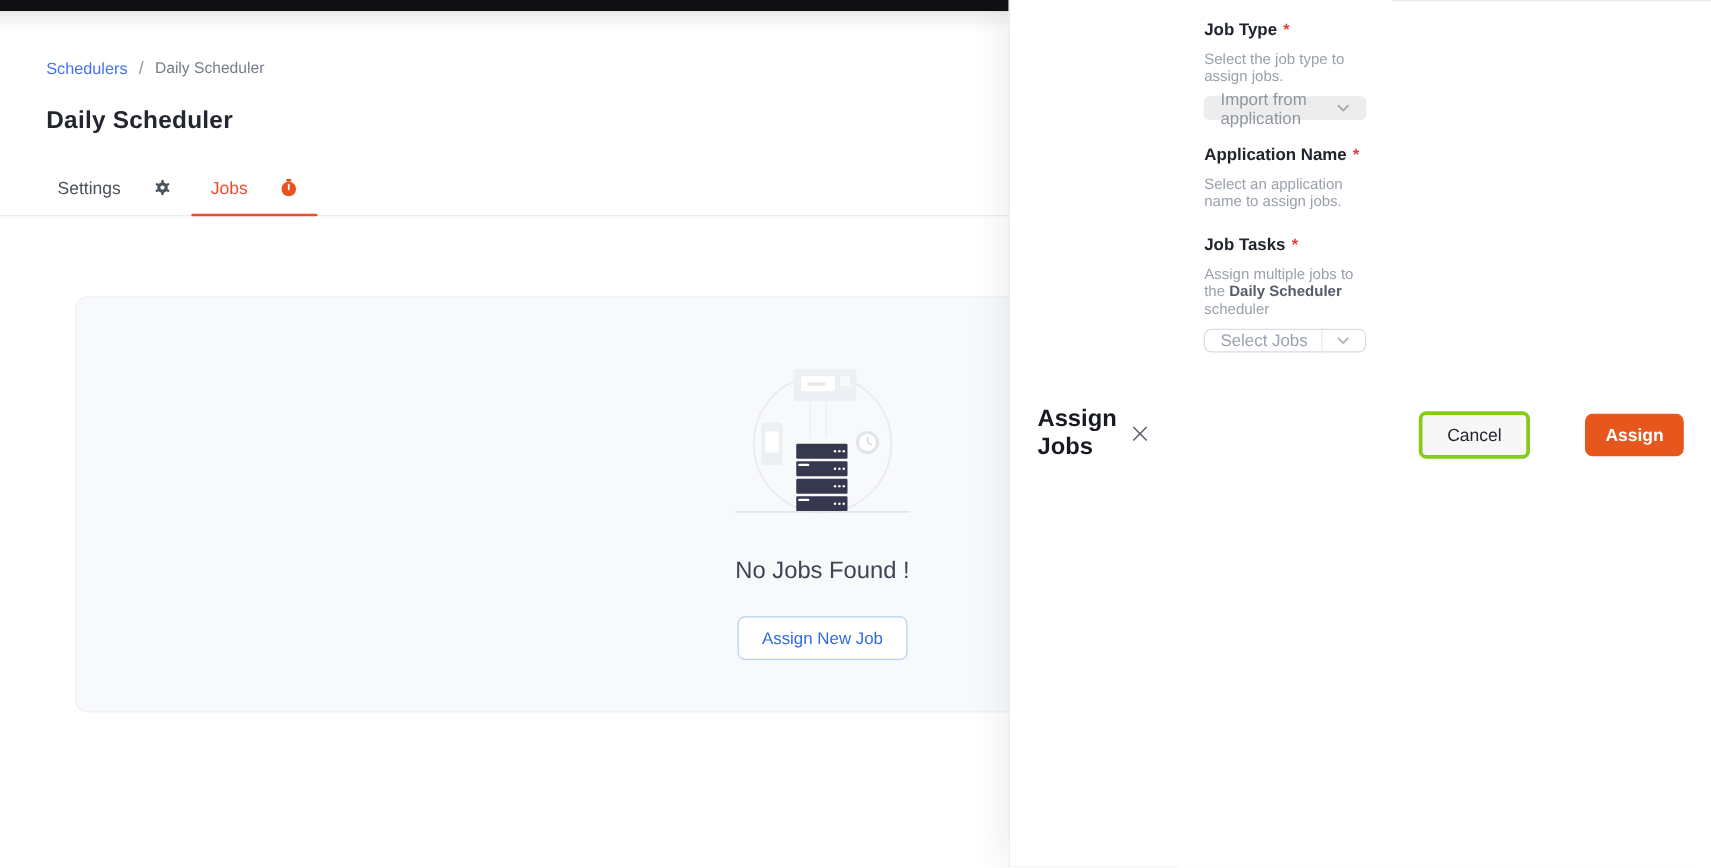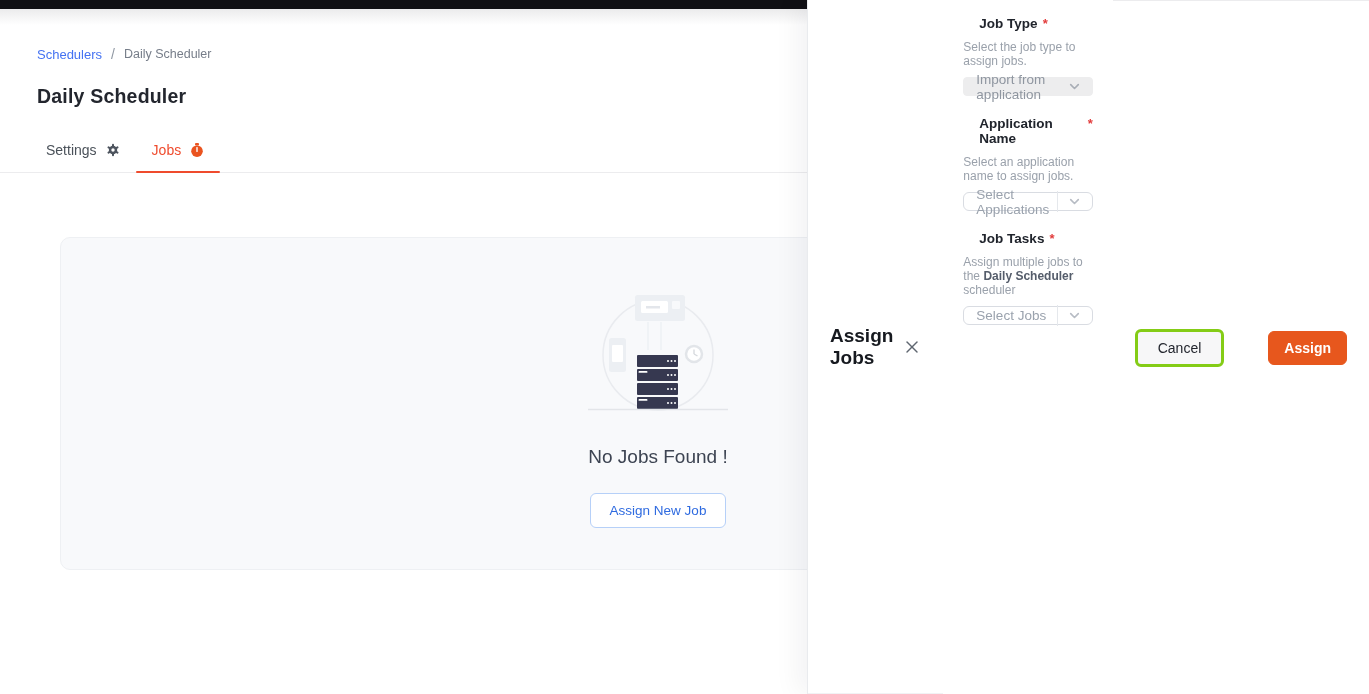--- a/index.html
+++ b/index.html
@@ -17,21 +17,21 @@
   .topbar{position:absolute;top:0;left:0;width:100%;height:9px;background:#101014;}
   .top-fade{position:absolute;top:9px;left:0;width:100%;height:16px;
             background:linear-gradient(#ebebec,rgba(255,255,255,0));}
   .breadcrumb{position:absolute;top:46px;left:37px;display:flex;align-items:center;gap:9px;
               font-size:12.5px;color:#767d89;}
   .breadcrumb .bc-link{color:var(--c-link-blue);cursor:pointer;font-size:13px;}
   .breadcrumb .bc-sep{color:#9098a3;font-size:14px;font-weight:400;}
   .page-title{position:absolute;top:85px;left:37px;font-size:19.5px;font-weight:700;color:#23262e;letter-spacing:.2px;}
   .tabs{position:absolute;top:128px;left:0;width:100%;height:45px;border-bottom:1px solid #ececee;
         padding-left:30px;display:flex;align-items:stretch;}
-  .tab{padding:0 16px;display:flex;align-items:center;gap:9px;font-size:14px;color:#4a5159;
+  .tab{padding:0 16px;display:flex;align-items:center;gap:26px;font-size:14px;color:#4a5159;
        position:relative;cursor:pointer;}
   .tab.active{color:var(--c-accent-red);}
   .tab.active::after{content:"";position:absolute;left:0;right:0;bottom:-1px;height:2.5px;
                      background:var(--c-accent-red);border-radius:2px;}
   .tab .ticon{display:flex;align-items:center;}
 
   .card{position:absolute;top:237px;left:60px;width:1245px;height:333px;background:#f8f9fb;
         border:1px solid #eef0f3;border-radius:10px;}
   .empty{position:absolute;top:288px;left:658px;transform:translateX(-50%);
          display:flex;flex-direction:column;align-items:center;width:320px;text-align:center;}
@@ -44,21 +44,21 @@
   .drawer{position:absolute;top:0;left:807px;width:562px;height:694px;background:#fff;z-index:5;
           border-left:1px solid #e9ebee;box-shadow:-10px 0 24px rgba(20,24,31,.05);
           display:flex;flex-direction:row;}
   .drawer-header{flex:0 0 68px;display:flex;align-items:center;justify-content:space-between;
                  padding:0 22px;border-bottom:1px solid #f1f2f4;}
   .drawer-title{font-size:19px;font-weight:600;color:#16191f;}
   .close-btn{width:28px;height:28px;display:flex;align-items:center;justify-content:center;
              cursor:pointer;color:#5f6670;background:none;border:none;}
   .drawer-body{flex:1;padding:16px 20px 0 20px;}
   .field{margin-bottom:20px;}
-  .field-label{font-size:13.5px;font-weight:700;color:#20242c;margin-bottom:9px;display:flex;gap:5px;align-items:baseline;margin-left:16px;}
+  .field-label{font-size:13.5px;font-weight:700;color:#20242c;margin-bottom:9px;display:flex;gap:5px;align-items:baseline;}
   .req{color:#e23b3b;font-size:13px;}
   .field-helper{font-size:12px;color:#9aa1ab;margin-bottom:9px;}
   .helper-bold{color:#555d6b;font-weight:700;}
   .select{height:19px;border-radius:6px;display:flex;align-items:center;font-size:13.5px;cursor:pointer;}
   .select-value{flex:1;padding-left:12px;}
   .select .chev{width:34px;display:flex;align-items:center;justify-content:center;color:#b7bcc4;}
   .select .vdiv{width:1px;height:21px;background:#e5e8ec;}
   .select.enabled{background:#fff;border:1px solid #d9dce2;color:#9aa2ad;}
   .select.disabled{background:#ededee;border:1px solid #ededee;border-radius:4px;color:#8f96a0;cursor:default;}
   .select.disabled .chev{color:#a9aeb6;}
@@ -192,29 +192,20 @@
           </span>
         </div>
       </div>
 
       <div class="field">
         <div class="field-label">
           <span>Application Name</span>
           <span class="req">*</span>
         </div>
         <div class="field-helper">Select an application name to assign jobs.</div>
-        <div class="select enabled">
-          <span class="select-value">Select Applications</span>
-          <span class="vdiv"></span>
-          <span class="chev">
-            <svg width="13" height="13" viewBox="0 0 12 12">
-                <path d="M2.5 4.3 L6 7.8 L9.5 4.3" fill="none" stroke="currentColor" stroke-width="1.5" stroke-linecap="round" stroke-linejoin="round"></path>
-              </svg>
-          </span>
-        </div>
       </div>
 
       <div class="field">
         <div class="field-label">
           <span>Job Tasks</span>
           <span class="req">*</span>
         </div>
         <div class="field-helper">
           <span>Assign multiple jobs to the </span><span class="helper-bold">Daily Scheduler</span><span> scheduler</span>
         </div>

